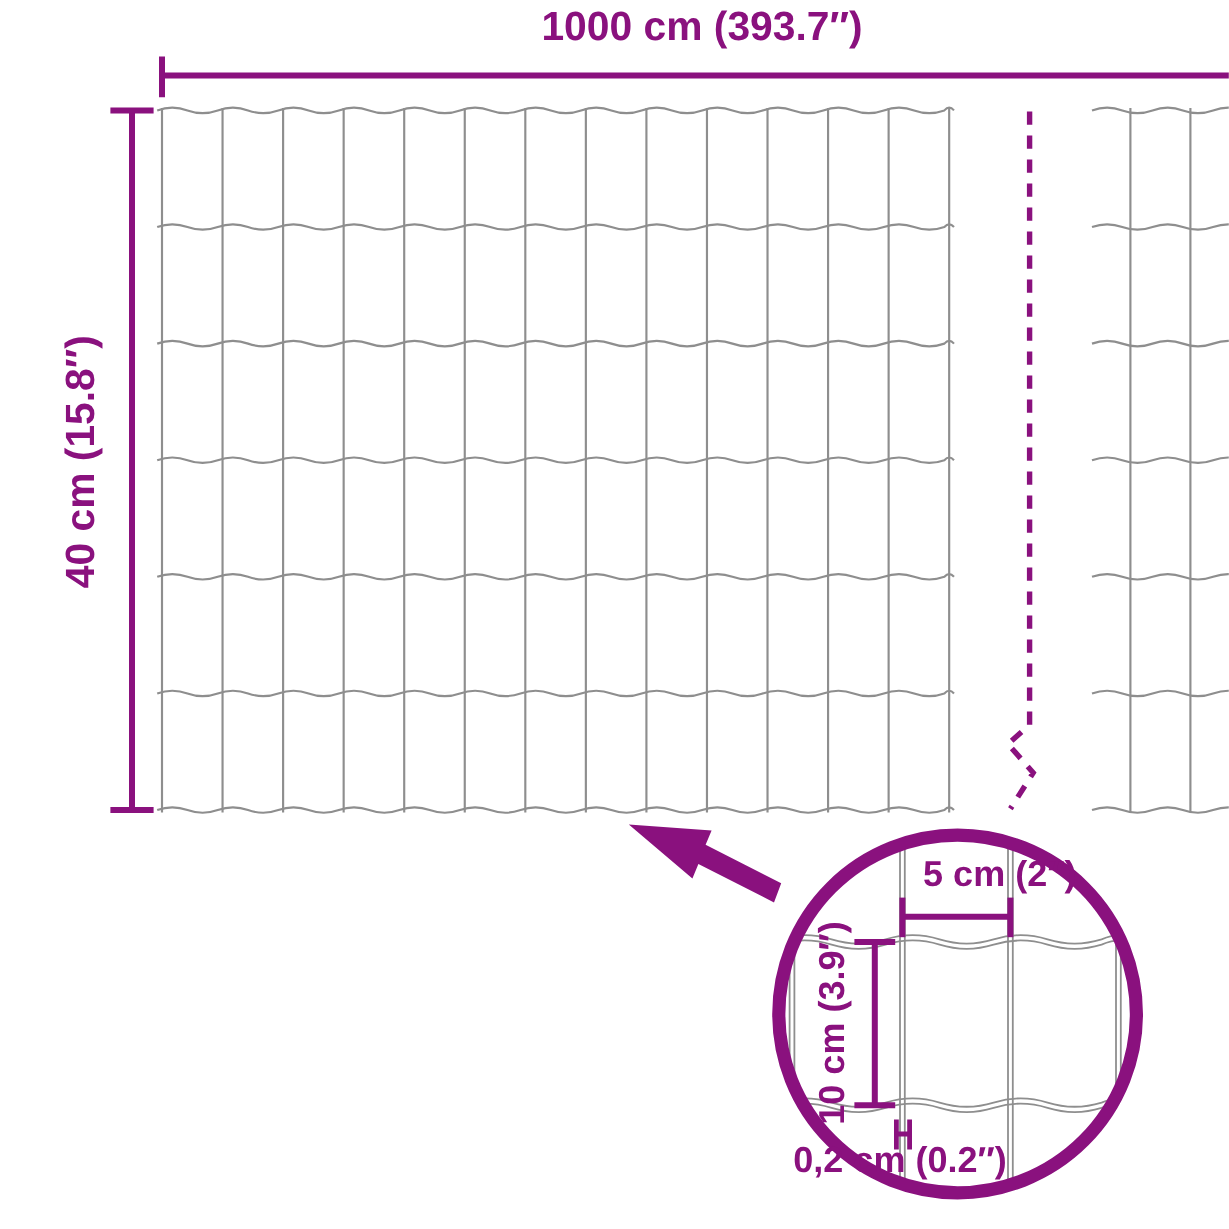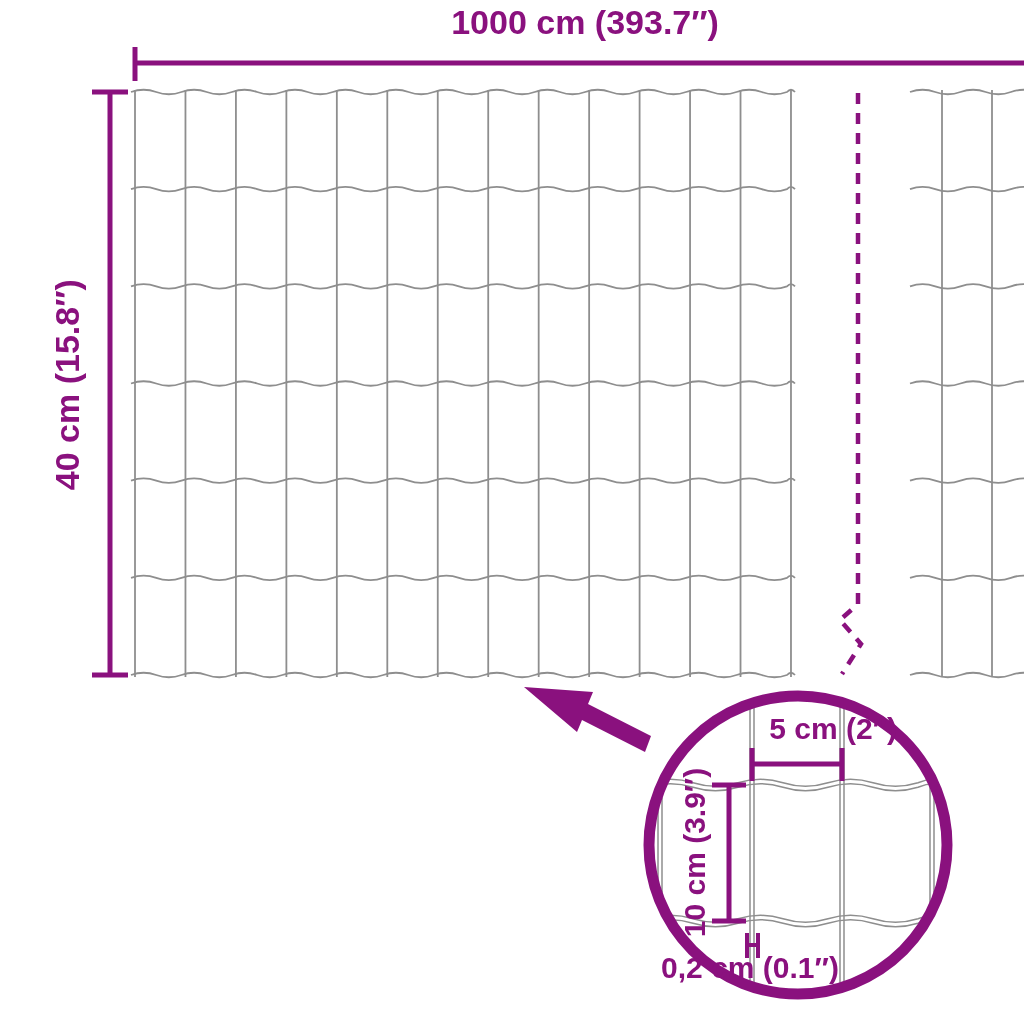--- a/index.html
+++ b/index.html
@@ -142,14 +142,14 @@
         <line class="dim-thin" x1="726" y1="933" x2="726" y2="958"></line>
         <line class="dim-thin" x1="714" y1="945" x2="727" y2="945" stroke-width="3"></line>
       </g>
     </g>
   </svg>
 
   <div class="lbl" id="width-label">1000 cm (393.7″)</div>
   <div class="lbl" id="height-label">40 cm (15.8″)</div>
   <div class="lbl" id="detail-width-label">5 cm (2″)</div>
   <div class="lbl" id="detail-height-label">10 cm (3.9″)</div>
-  <div class="lbl" id="thickness-label">0,2 cm (0.1″)</div>
+  <div class="lbl" id="thickness-label">0,2 cm (0.2″)</div>
 </div>
 
 </body></html>

